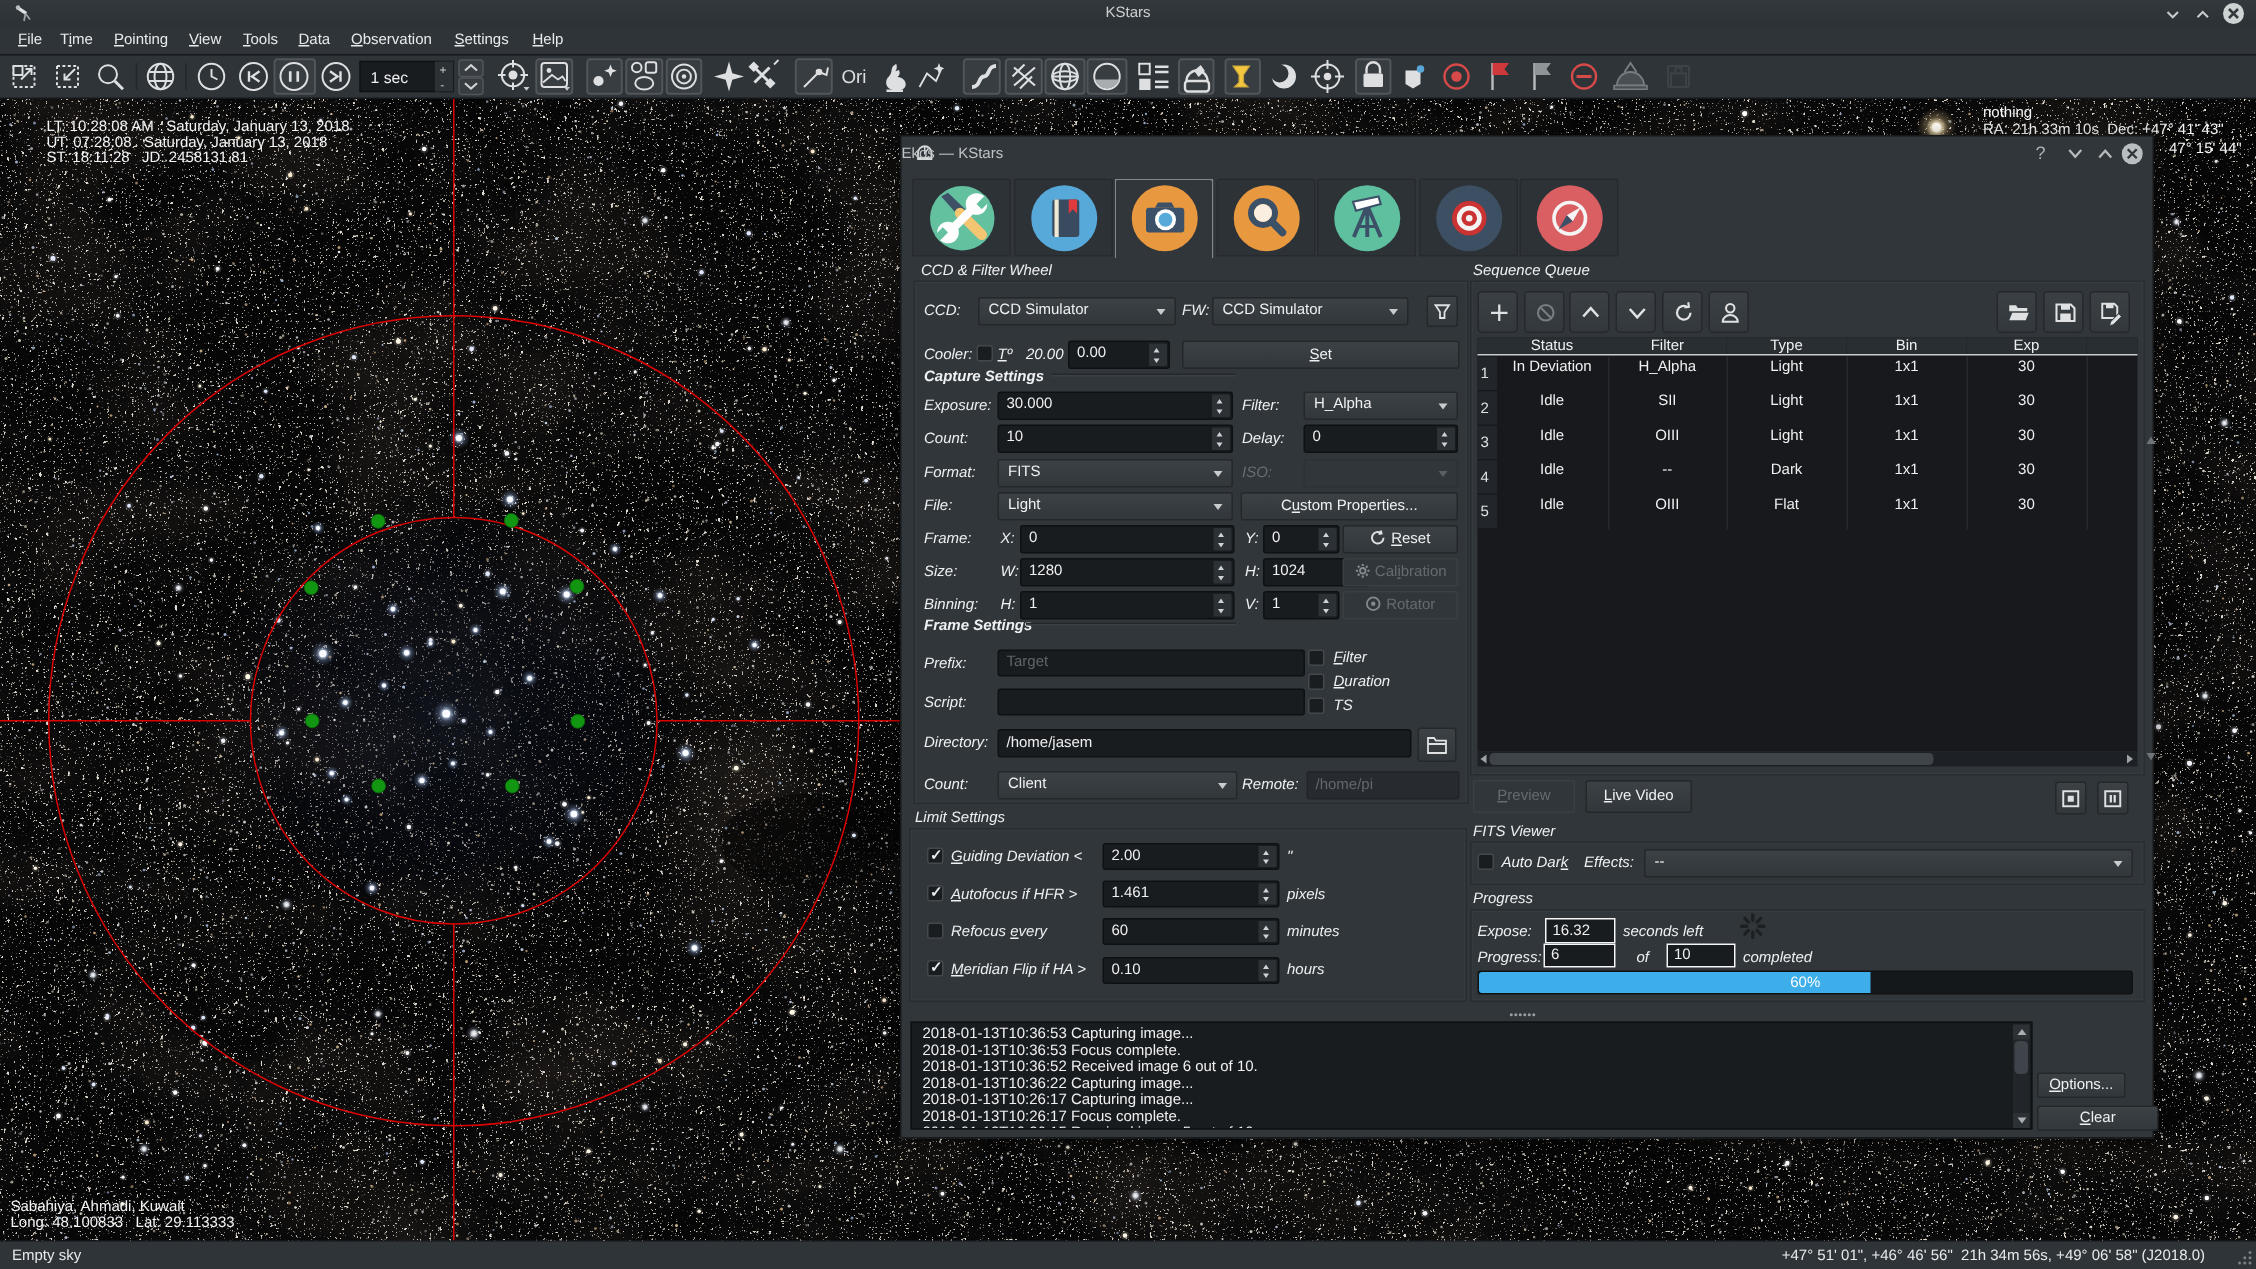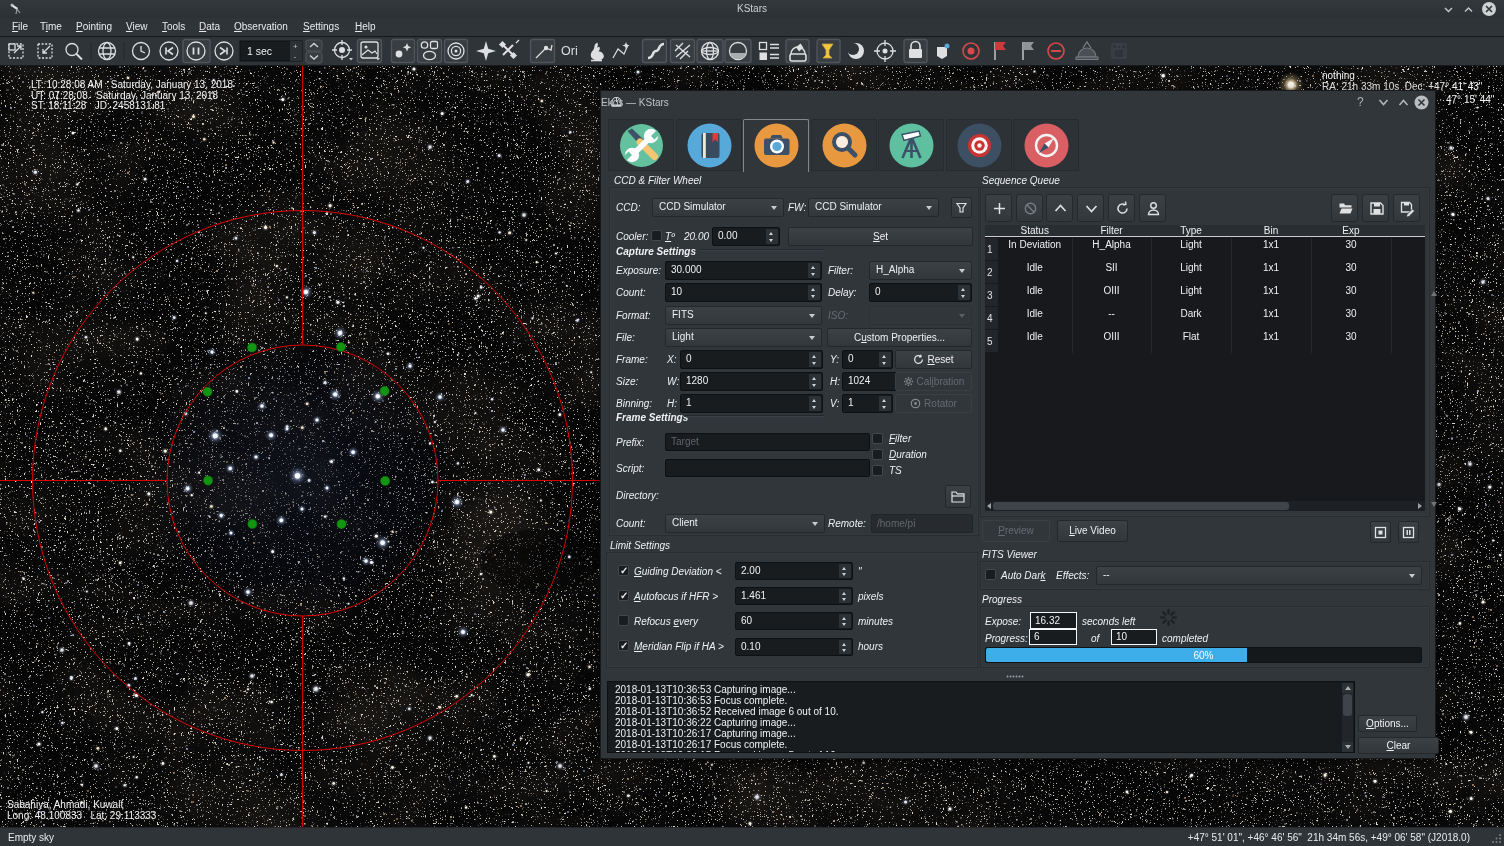--- a/index.html
+++ b/index.html
@@ -1867,20 +1867,21 @@
   <div class="chk abs" style="left:271px;top:342px"></div>
   <div class="lbl" style="left:288px;top:342px"><u>F</u>ilter</div>
   <div class="chk abs" style="left:271px;top:358px"></div>
   <div class="lbl" style="left:288px;top:358px"><u>D</u>uration</div>
   <div class="lbl" style="left:15px;top:372px">Script:</div>
   <div class="field abs" style="left:64px;top:368px;width:205px;height:18px"></div>
   <div class="chk abs" style="left:271px;top:374px"></div>
   <div class="lbl" style="left:288px;top:374px">TS</div>
 
   <div class="lbl" style="left:15px;top:399px">Directory:</div>
+  <div class="field abs" style="left:64px;top:395px;width:276px;height:19px;line-height:17px">/home/jasem</div>
   <div class="btn abs" style="left:344px;top:394px;width:26px;height:23px"><svg width="14" height="12" viewBox="0 0 14 12" style="margin-top:5px">
         <path d="M1 1 h4 l1.3 1.8 H13 V11 H1 z" fill="none" stroke="#dfe1e2" stroke-width="1.2"></path>
         <path d="M1 5 H13" stroke="#dfe1e2" stroke-width="1.2"></path>
       </svg></div>
 
   <div class="lbl" style="left:15px;top:427px">Count:</div>
   <div class="combo abs" style="left:64px;top:423px;width:160px;height:19px">Client</div>
   <div class="lbl" style="left:227px;top:427px">Remote:</div>
   <div class="field dis2 abs" style="left:270px;top:423px;width:102px;height:19px;line-height:17px">/home/pi</div>
 

